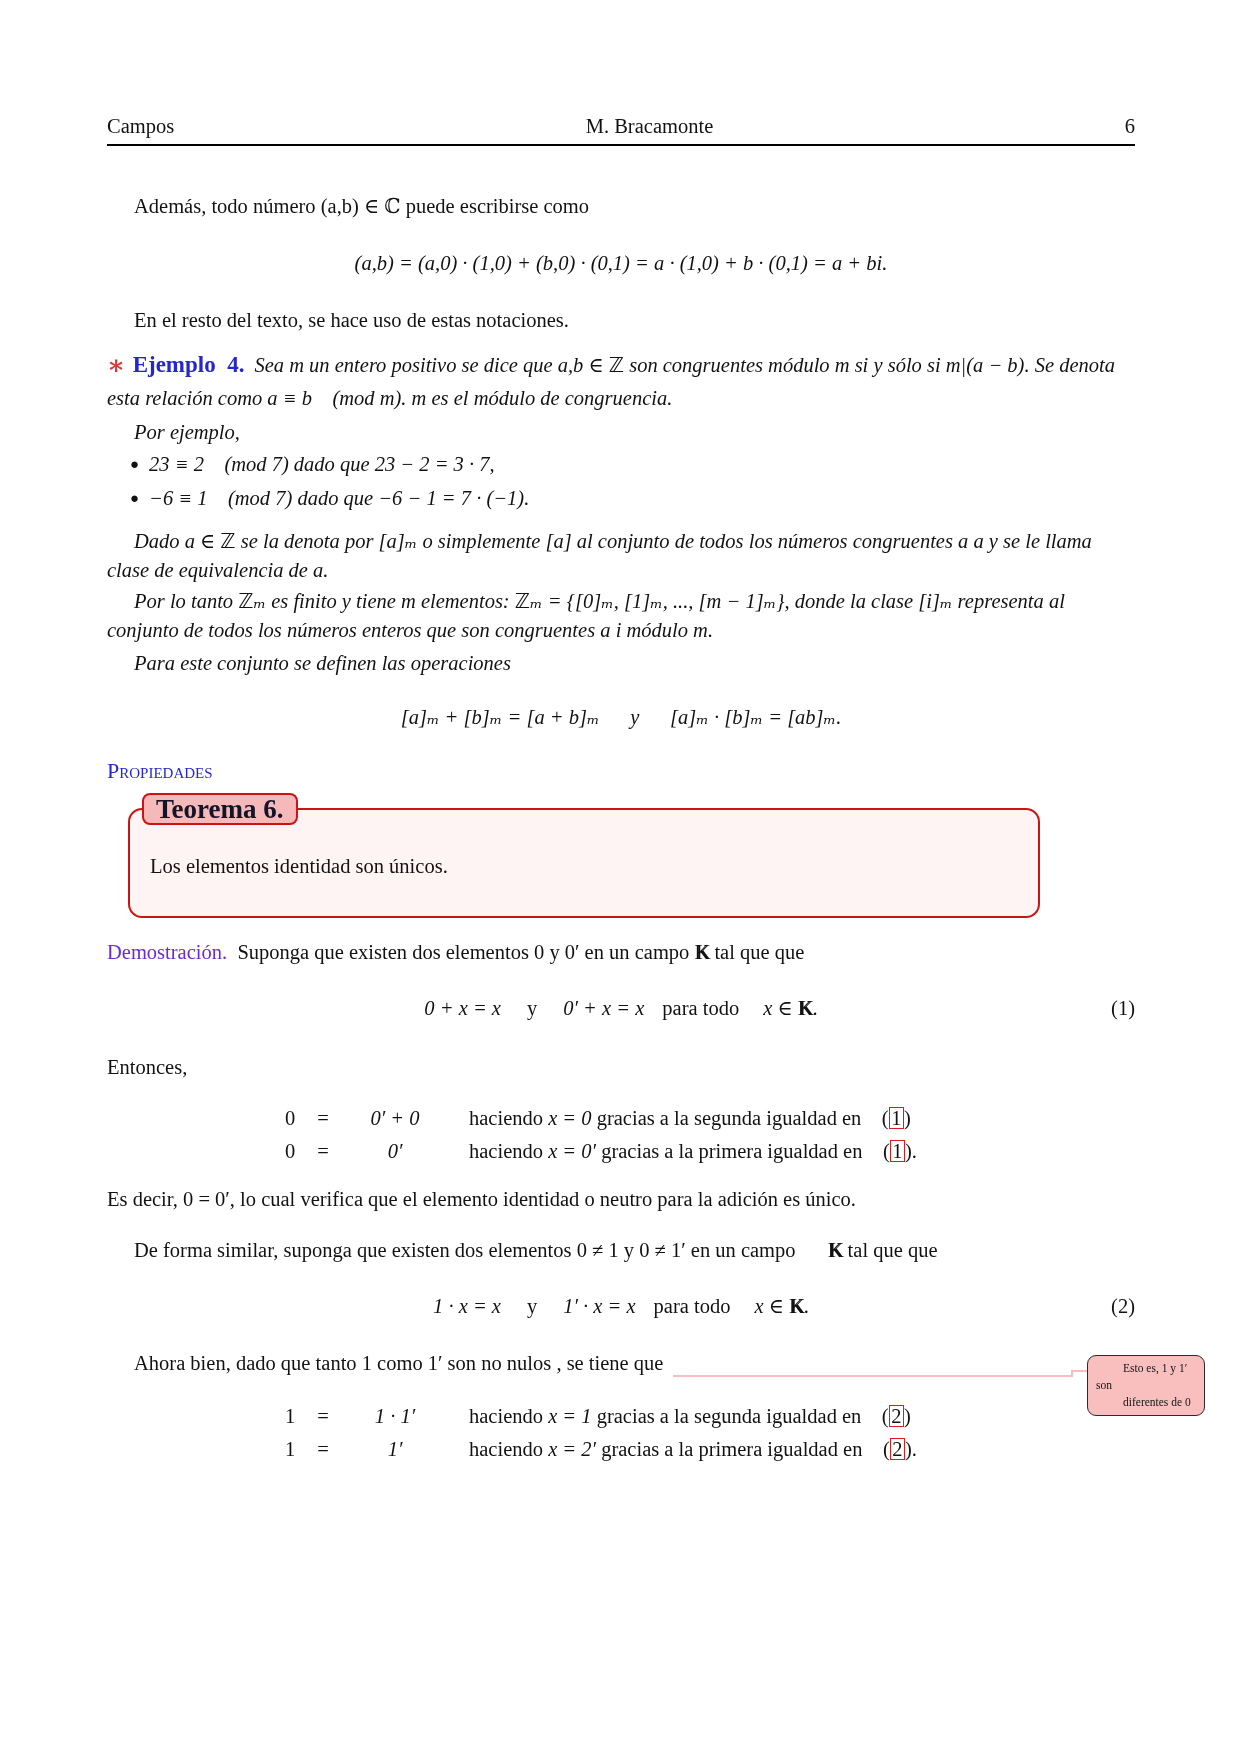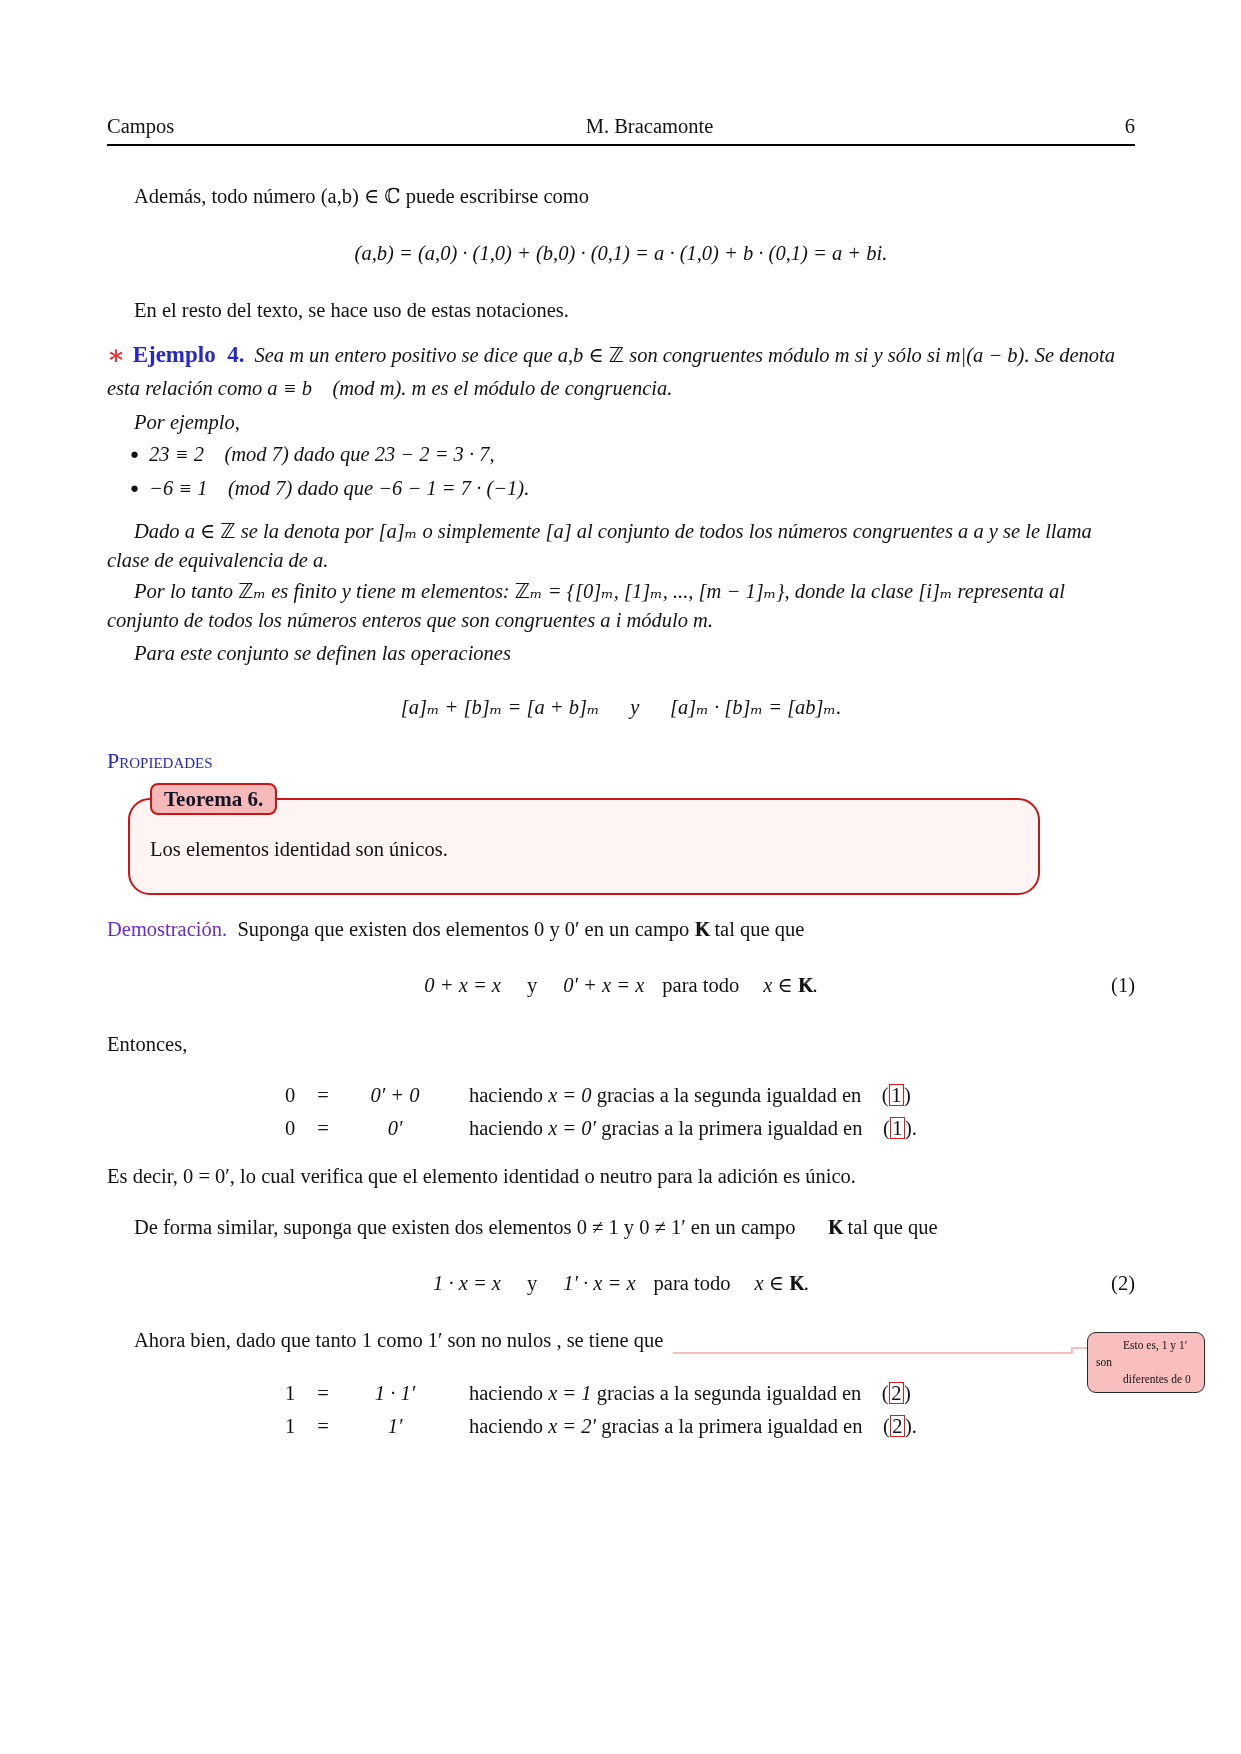--- a/index.html
+++ b/index.html
@@ -28,24 +28,24 @@
   
   .star{color:#e03333;font-weight:bold;font-size:27px;font-style:normal;
     position:relative;top:2px;margin-right:7px;}
   .exlabel{color:#2626cd;font-weight:bold;font-size:23px;font-style:normal;margin-right:10px;}
   .ex1{line-height:33px;}
   .bullet{font-size:15px;margin:0 10px 0 23px;font-style:normal;position:relative;top:-2px;}
   
   .schead{color:#2626cd;font-weight:bold;font-variant:small-caps;font-size:22px;line-height:26px;}
   
   .thmwrap{position:relative;margin-left:21px;width:912px;}
-  .thmbox{border:2.5px solid #cc1414;border-radius:22px;background:#fdf4f3;
-    height:97px;display:flex;align-items:center;padding:6px 20px 0 20px;box-sizing:border-box;}
-  .thmtab{position:absolute;top:-15px;left:22px;background:#f6b9b9;border:2px solid #cc1414;
-    border-radius:8px;padding:0 12px;font-weight:bold;font-size:21px;line-height:28px;color:#141428;z-index:2;text-align:right;}
+  .thmbox{border:2.5px solid #cc1414;border-radius:14px;background:#fdf4f3;
+    height:110px;display:flex;align-items:center;padding:6px 20px 0 20px;box-sizing:border-box;}
+  .thmtab{position:absolute;top:-15px;left:14px;background:#f6b9b9;border:2px solid #cc1414;
+    border-radius:8px;padding:0 12px;font-weight:bold;font-size:27px;line-height:28px;color:#141428;z-index:2;text-align:right;}
   
   .bb{font-style:normal;position:relative;display:inline-block;}
   .bb::after{content:attr(data-ch);position:absolute;left:1.5px;top:0;}
   
   .reflink{border:1.5px solid #dd1a1a;padding:0 1.5px;display:inline-block;line-height:20px;font-style:normal;}
   
   .alg{display:grid;grid-template-columns:22px 44px 100px auto;margin-left:172px;
     row-gap:5px;line-height:28px;align-items:baseline;}
   .alg .c1,.alg .c2,.alg .c3{text-align:center;}
   .alg .c4{padding-left:24px;}
@@ -64,21 +64,21 @@
 
 <div class="page">
   <div class="content">
 
     <div class="pagehead">
       <span>Campos</span>
       <span>M. Bracamonte</span>
       <span>6</span>
     </div>
 
-    <p class="line indent t" style="margin-top:36px"><span class="t">Además, todo número (a,b) ∈ ℂ puede escribirse como</span></p>
+    <p class="line indent t" style="margin-top:46px"><span class="t">Además, todo número (a,b) ∈ ℂ puede escribirse como</span></p>
 
     <div class="deq m t" style="margin-top:27px"><span class="t">(a,b) = (a,0) · (1,0) + (b,0) · (0,1) = a · (1,0) + b · (0,1) = a + bi.</span></div>
 
     <p class="line indent t" style="margin-top:28px"><span class="t">En el resto del texto, se hace uso de estas notaciones.</span></p>
 
     <p class="ex1 m t" style="margin-top:12px"><span class="star">∗</span><span class="exlabel t">Ejemplo  4.</span><span class="t">Sea m un entero positivo se dice que a,b ∈ ℤ son congruentes módulo m si y sólo si m|(a − b). Se denota esta relación como a ≡ b    (mod m). m es el módulo de congruencia.</span></p>
 
     <p class="line m indent t" style="margin-top:3px"><span class="t">Por ejemplo,</span></p>
 
     <p class="line m t" style="margin-top:3px"><span class="bullet">●</span><span class="t">23 ≡ 2    (mod 7) dado que 23 − 2 = 3 · 7,</span></p>

